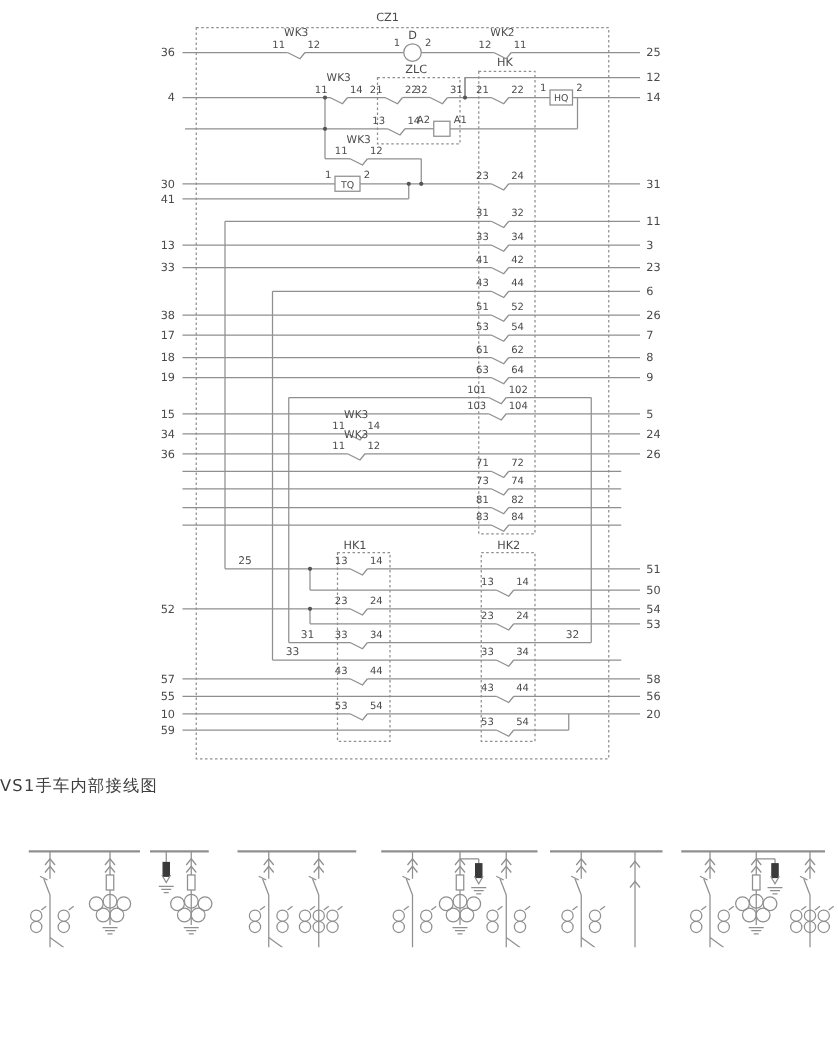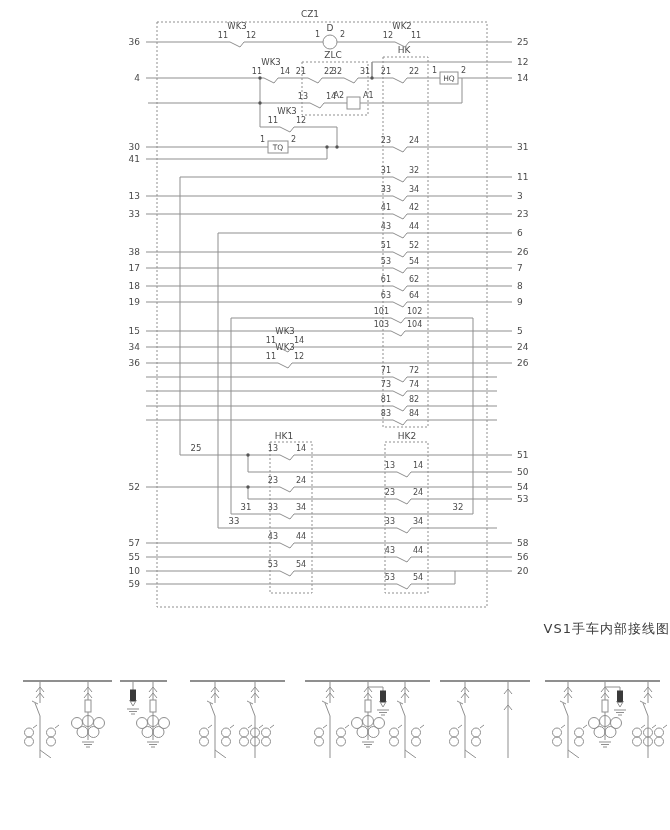--- a/index.html
+++ b/index.html
@@ -1,21 +1,21 @@
 <!DOCTYPE html>
 <html><head>
 <meta charset="utf-8">
 <style>
   html,body{margin:0;padding:0;background:#ffffff;}
   #stage{position:relative;width:670px;height:758px;background:#ffffff;overflow:hidden;
          font-family:"DejaVu Sans","Liberation Sans",sans-serif;}
   svg{position:absolute;left:0;display:block;}
   #main-svg{top:0;}
   #scheme-svg{top:655px;}
-  .caption{position:absolute;left:0;width:670px;text-align:right;color:#3d3d3d;
+  .caption{position:absolute;left:0;width:670px;text-align:left;color:#3d3d3d;
            font-size:13px;letter-spacing:1px;font-weight:500;}
   #caption-main{top:620px;}
   #caption-scheme{top:800px;}
 </style>
 </head>
 <body>
 
 <div id="stage">
   <svg id="main-svg" width="670" height="650" viewBox="0 0 670 650">
       <rect x="157" y="22" width="330" height="585" fill="none" stroke="#8f8f8f" stroke-width="1" stroke-dasharray="2 2"></rect>

